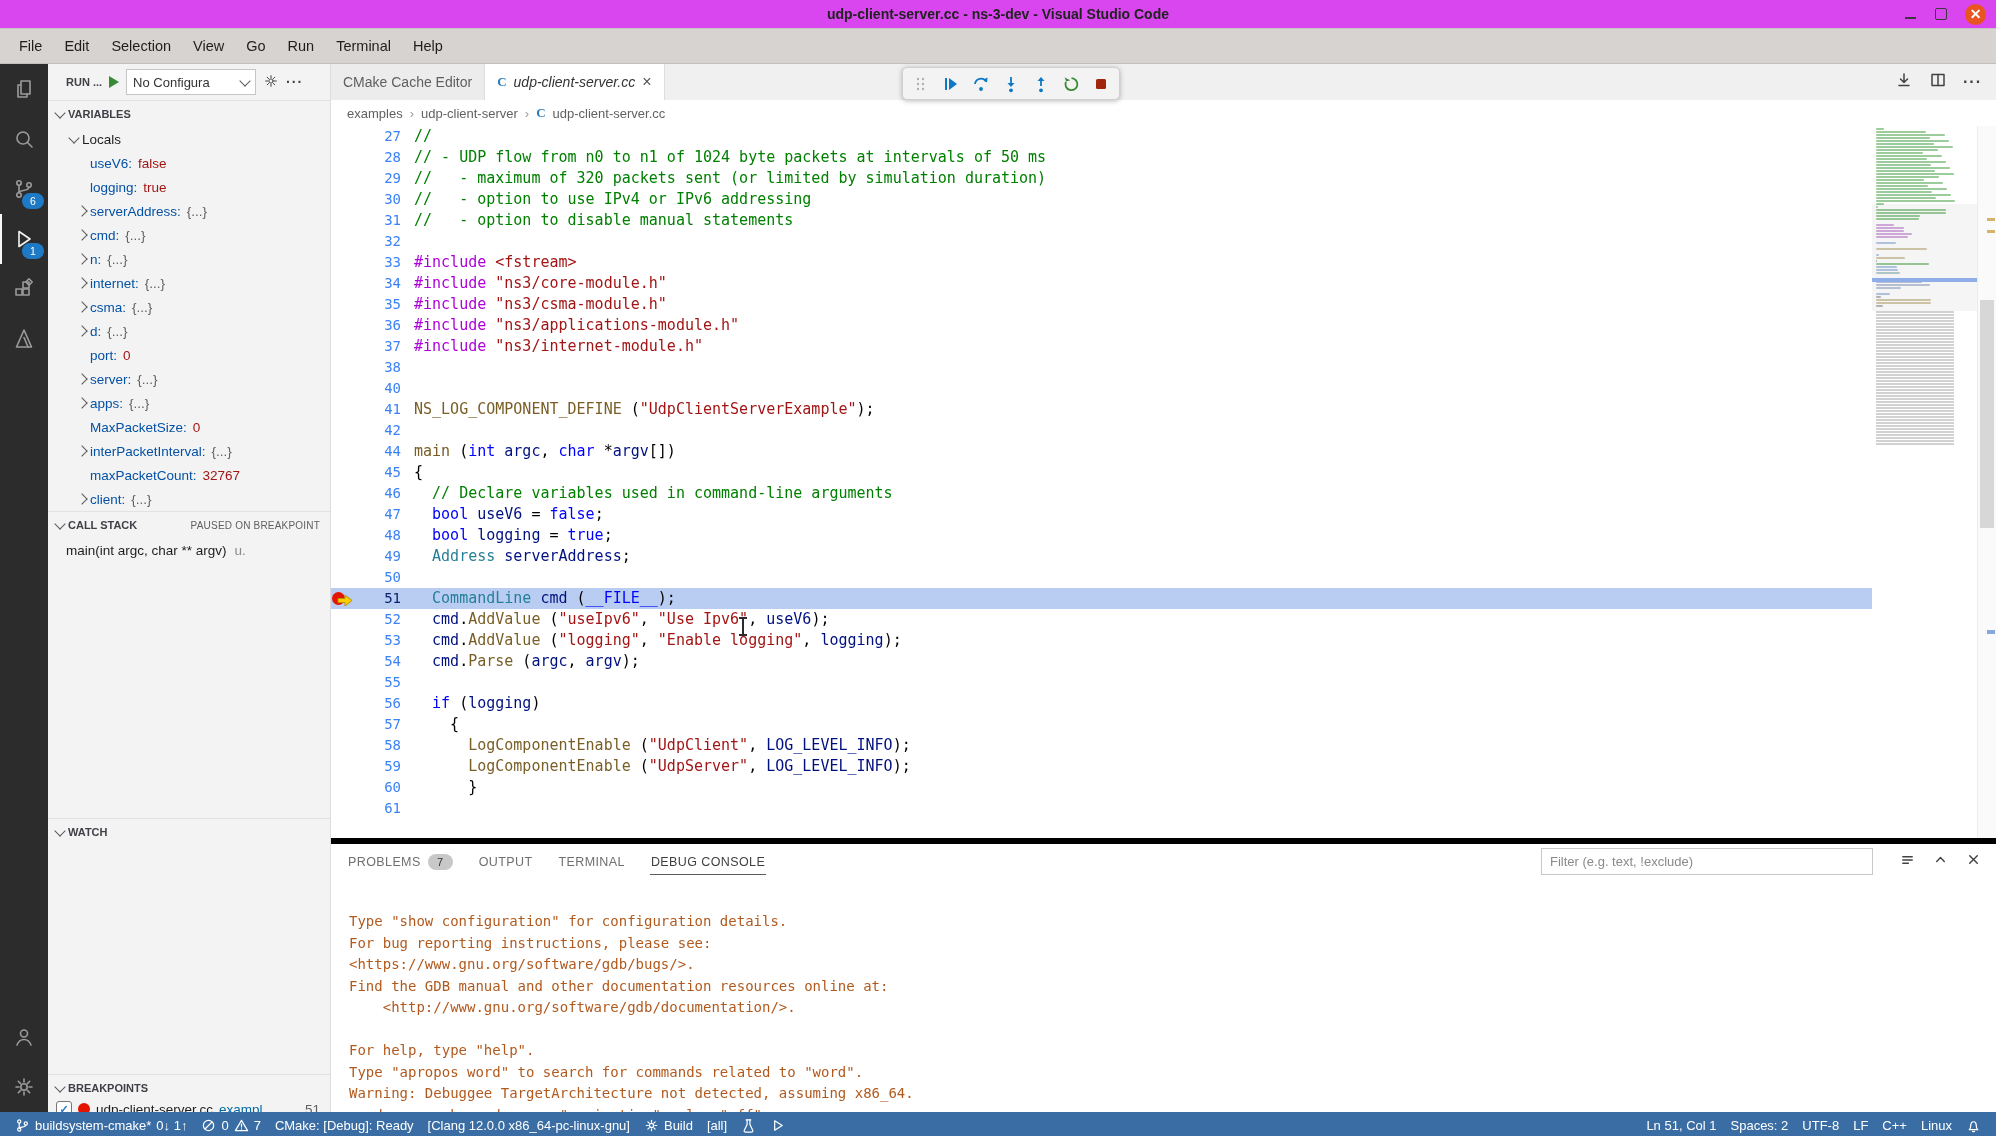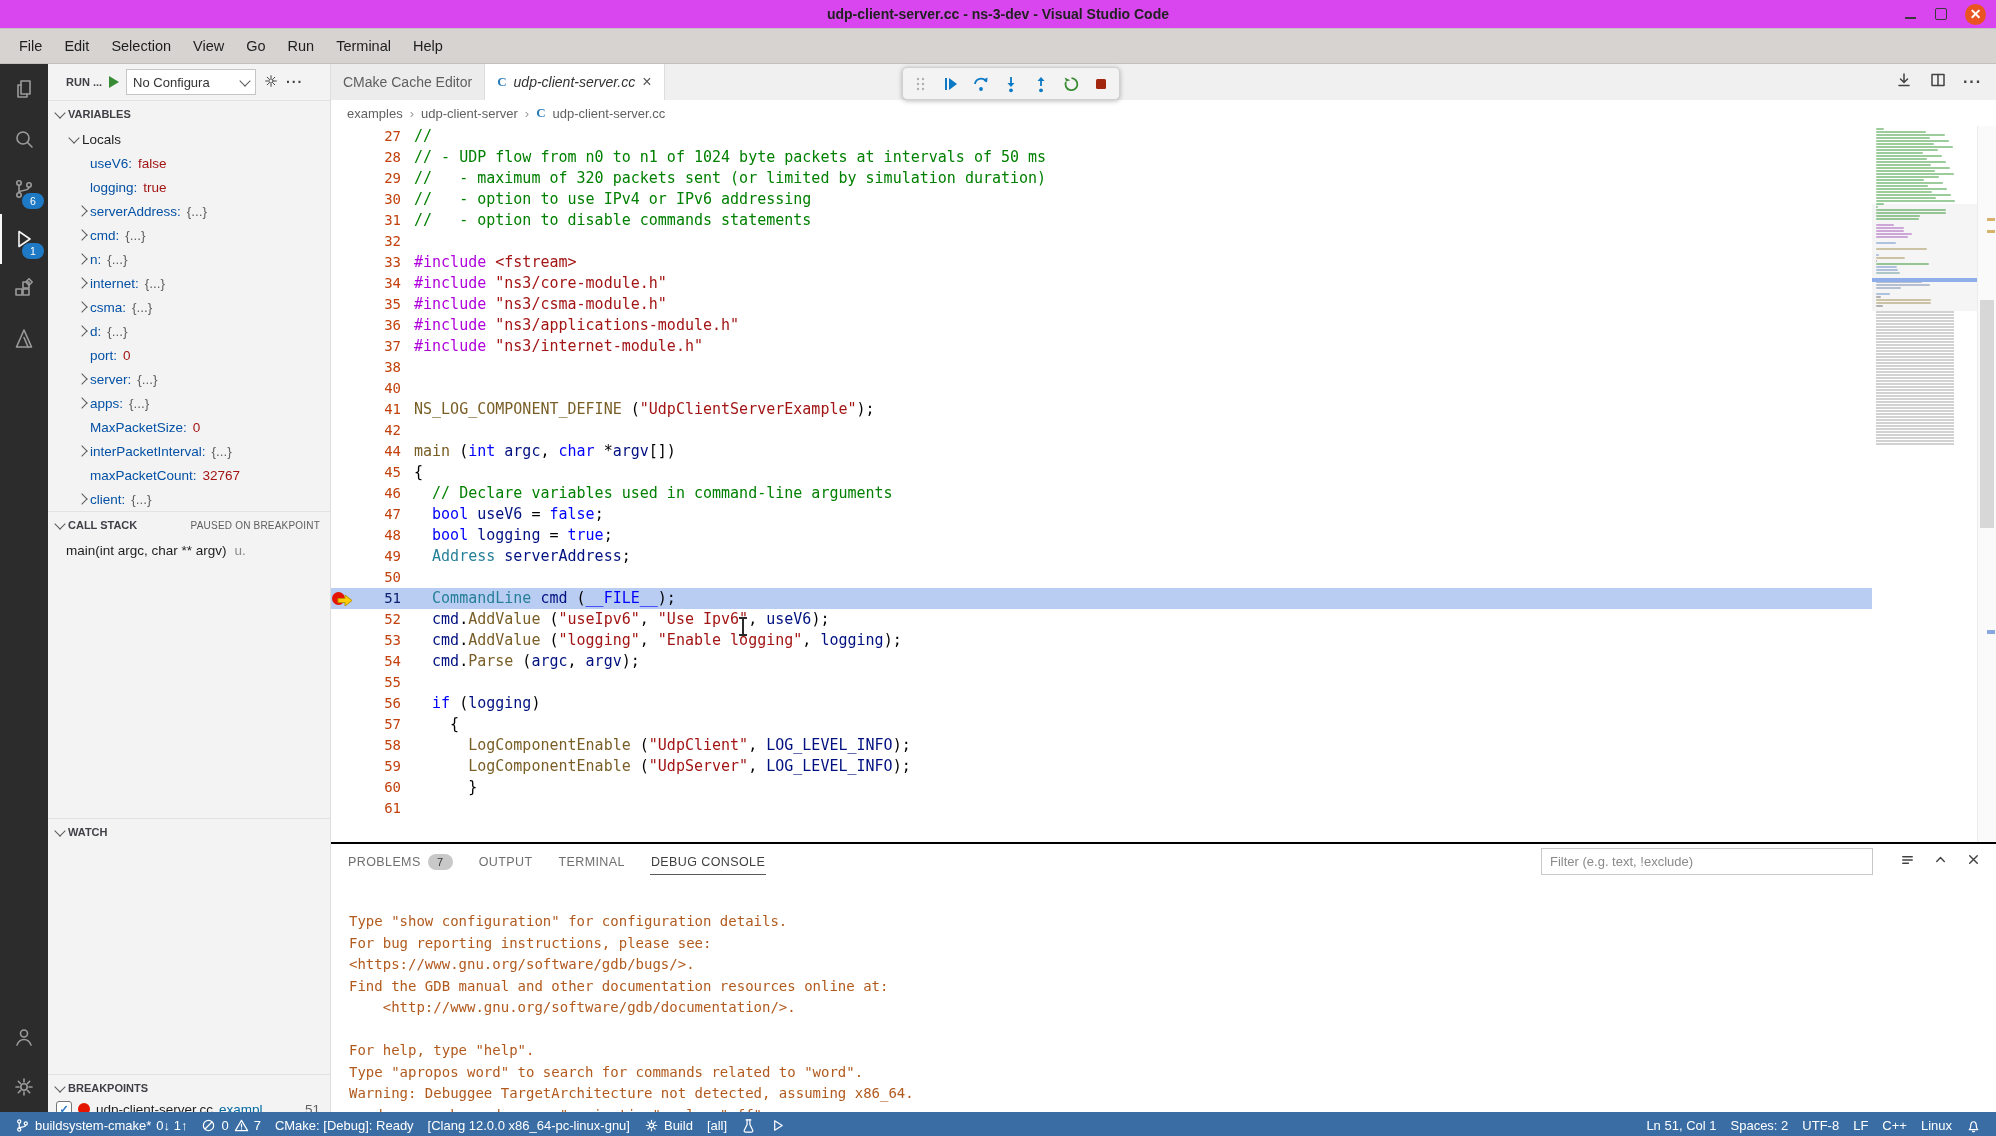--- a/index.html
+++ b/index.html
@@ -96,41 +96,41 @@
   .dbg-btn{width:26px;height:26px;display:flex;align-items:center;justify-content:center;}
 
   .breadcrumbs{height:26px;display:flex;align-items:center;gap:7px;padding-left:16px;font-size:13px;color:#616161;flex:none;background:#fff;}
   .bc-sep{color:#9a9a9a;}
 
   .code-region{flex:1;display:flex;min-height:0;position:relative;}
   .code-scroll{flex:1;overflow:hidden;font-family:"DejaVu Sans Mono",monospace;font-size:15px;line-height:21px;min-width:0;}
   .code-line{display:flex;height:21px;white-space:pre;position:relative;}
   .code-line.hl{background:#b9cdf3;}
   .glyph{width:26px;flex:none;position:relative;}
-  .lnum{width:44px;flex:none;text-align:right;color:#c2410c;font-size:14px;}
+  .lnum{width:44px;flex:none;text-align:right;color:#3b82f6;font-size:14px;}
   .code-line.hl .lnum{color:#0b216f;}
   .ltext{padding-left:13px;}
   .bp-dot{position:absolute;left:1px;top:4px;width:13px;height:13px;border-radius:50%;background:#e51400;}
   .exec-arrow{position:absolute;left:6px;top:4px;}
   .tok-cmt{color:#008000}.tok-pre{color:#af00db}.tok-str{color:#a31515}.tok-kw{color:#0000ff}
   .tok-typ{color:#267f99}.tok-fn{color:#795e26}.tok-var{color:#001080}.tok-pln{color:#000}
 
   .minimap{width:105px;flex:none;position:relative;padding-top:2px;overflow:hidden;}
   .mm-line{height:2px;margin:0 0 1px 4px;border-radius:1px;opacity:.55;}
   .mm-hl{position:absolute;left:0;right:0;top:152px;height:4px;background:#8fadе8;background:#8fade8;}
   .mm-viewport{position:absolute;left:0;right:0;top:78px;height:107px;background:rgba(0,0,0,.04);}
   .mm-rest{height:135px;width:78px;margin-left:4px;opacity:.45;
            background:repeating-linear-gradient(to bottom,#9a9a9a 0 2px,transparent 2px 3px);}
   .vscrollbar{width:18px;flex:none;border-left:1px solid #ececec;background:#fafafa;position:relative;}
   .vslider{position:absolute;left:2px;right:2px;top:174px;height:228px;background:rgba(110,110,110,.25);}
   .ov-mark{position:absolute;right:1px;width:8px;height:3px;background:#d7b26a;}
   .ov-line{position:absolute;right:1px;width:8px;height:4px;background:#88a8dd;}
 
   
-  .panel{height:268px;flex:none;border-top:2px solid #000000;background:#fff;display:flex;flex-direction:column;}
+  .panel{height:268px;flex:none;border-top:6px solid #000000;background:#fff;display:flex;flex-direction:column;}
   .panel-tabs-row{height:34px;display:flex;align-items:center;padding:0 14px 0 16px;gap:10px;flex:none;}
   .panel-tabs{display:flex;align-items:center;gap:24px;}
   .panel-tab{font-size:12.5px;letter-spacing:.4px;color:#6f6f6f;display:flex;align-items:center;gap:7px;
              padding:7px 1px 5px 1px;border-bottom:1.5px solid transparent;}
   .panel-tab.active{color:#3f3f3f;border-bottom-color:#5a5a5a;}
   .badge-gray{background:#c8c8c8;color:#333;border-radius:9px;font-size:11px;min-width:17px;height:16px;
               display:flex;align-items:center;justify-content:center;padding:0 4px;}
   .filter-input{margin-left:auto;width:314px;height:25px;border:1px solid #c8c8c8;background:#fff;
                 font-size:13px;padding:0 8px;color:#333;font-family:"Liberation Sans",sans-serif;outline:none;}
   .filter-input::placeholder{color:#8a8a8a;}
@@ -485,21 +485,21 @@
         <span>udp-client-server.cc</span>
       </div>
 
       <div class="code-region">
         <div class="code-scroll">
           <div>
               <div class="code-line"><span class="glyph"></span><span class="lnum">27</span><span class="ltext"><span class="tok-cmt">//</span></span></div>
               <div class="code-line"><span class="glyph"></span><span class="lnum">28</span><span class="ltext"><span class="tok-cmt">// - UDP flow from n0 to n1 of 1024 byte packets at intervals of 50 ms</span></span></div>
               <div class="code-line"><span class="glyph"></span><span class="lnum">29</span><span class="ltext"><span class="tok-cmt">//   - maximum of 320 packets sent (or limited by simulation duration)</span></span></div>
               <div class="code-line"><span class="glyph"></span><span class="lnum">30</span><span class="ltext"><span class="tok-cmt">//   - option to use IPv4 or IPv6 addressing</span></span></div>
-              <div class="code-line"><span class="glyph"></span><span class="lnum">31</span><span class="ltext"><span class="tok-cmt">//   - option to disable commands statements</span></span></div>
+              <div class="code-line"><span class="glyph"></span><span class="lnum">31</span><span class="ltext"><span class="tok-cmt">//   - option to disable manual statements</span></span></div>
               <div class="code-line"><span class="glyph"></span><span class="lnum">32</span><span class="ltext"></span></div>
               <div class="code-line"><span class="glyph"></span><span class="lnum">33</span><span class="ltext"><span class="tok-pre">#include</span><span class="tok-pln"> </span><span class="tok-str">&lt;fstream&gt;</span></span></div>
               <div class="code-line"><span class="glyph"></span><span class="lnum">34</span><span class="ltext"><span class="tok-pre">#include</span><span class="tok-pln"> </span><span class="tok-str">"ns3/core-module.h"</span></span></div>
               <div class="code-line"><span class="glyph"></span><span class="lnum">35</span><span class="ltext"><span class="tok-pre">#include</span><span class="tok-pln"> </span><span class="tok-str">"ns3/csma-module.h"</span></span></div>
               <div class="code-line"><span class="glyph"></span><span class="lnum">36</span><span class="ltext"><span class="tok-pre">#include</span><span class="tok-pln"> </span><span class="tok-str">"ns3/applications-module.h"</span></span></div>
               <div class="code-line"><span class="glyph"></span><span class="lnum">37</span><span class="ltext"><span class="tok-pre">#include</span><span class="tok-pln"> </span><span class="tok-str">"ns3/internet-module.h"</span></span></div>
               <div class="code-line"><span class="glyph"></span><span class="lnum">38</span><span class="ltext"></span></div>
               <div class="code-line"><span class="glyph"></span><span class="lnum">40</span><span class="ltext"></span></div>
               <div class="code-line"><span class="glyph"></span><span class="lnum">41</span><span class="ltext"><span class="tok-fn">NS_LOG_COMPONENT_DEFINE</span><span class="tok-pln"> (</span><span class="tok-str">"UdpClientServerExample"</span><span class="tok-pln">);</span></span></div>
               <div class="code-line"><span class="glyph"></span><span class="lnum">42</span><span class="ltext"></span></div>

